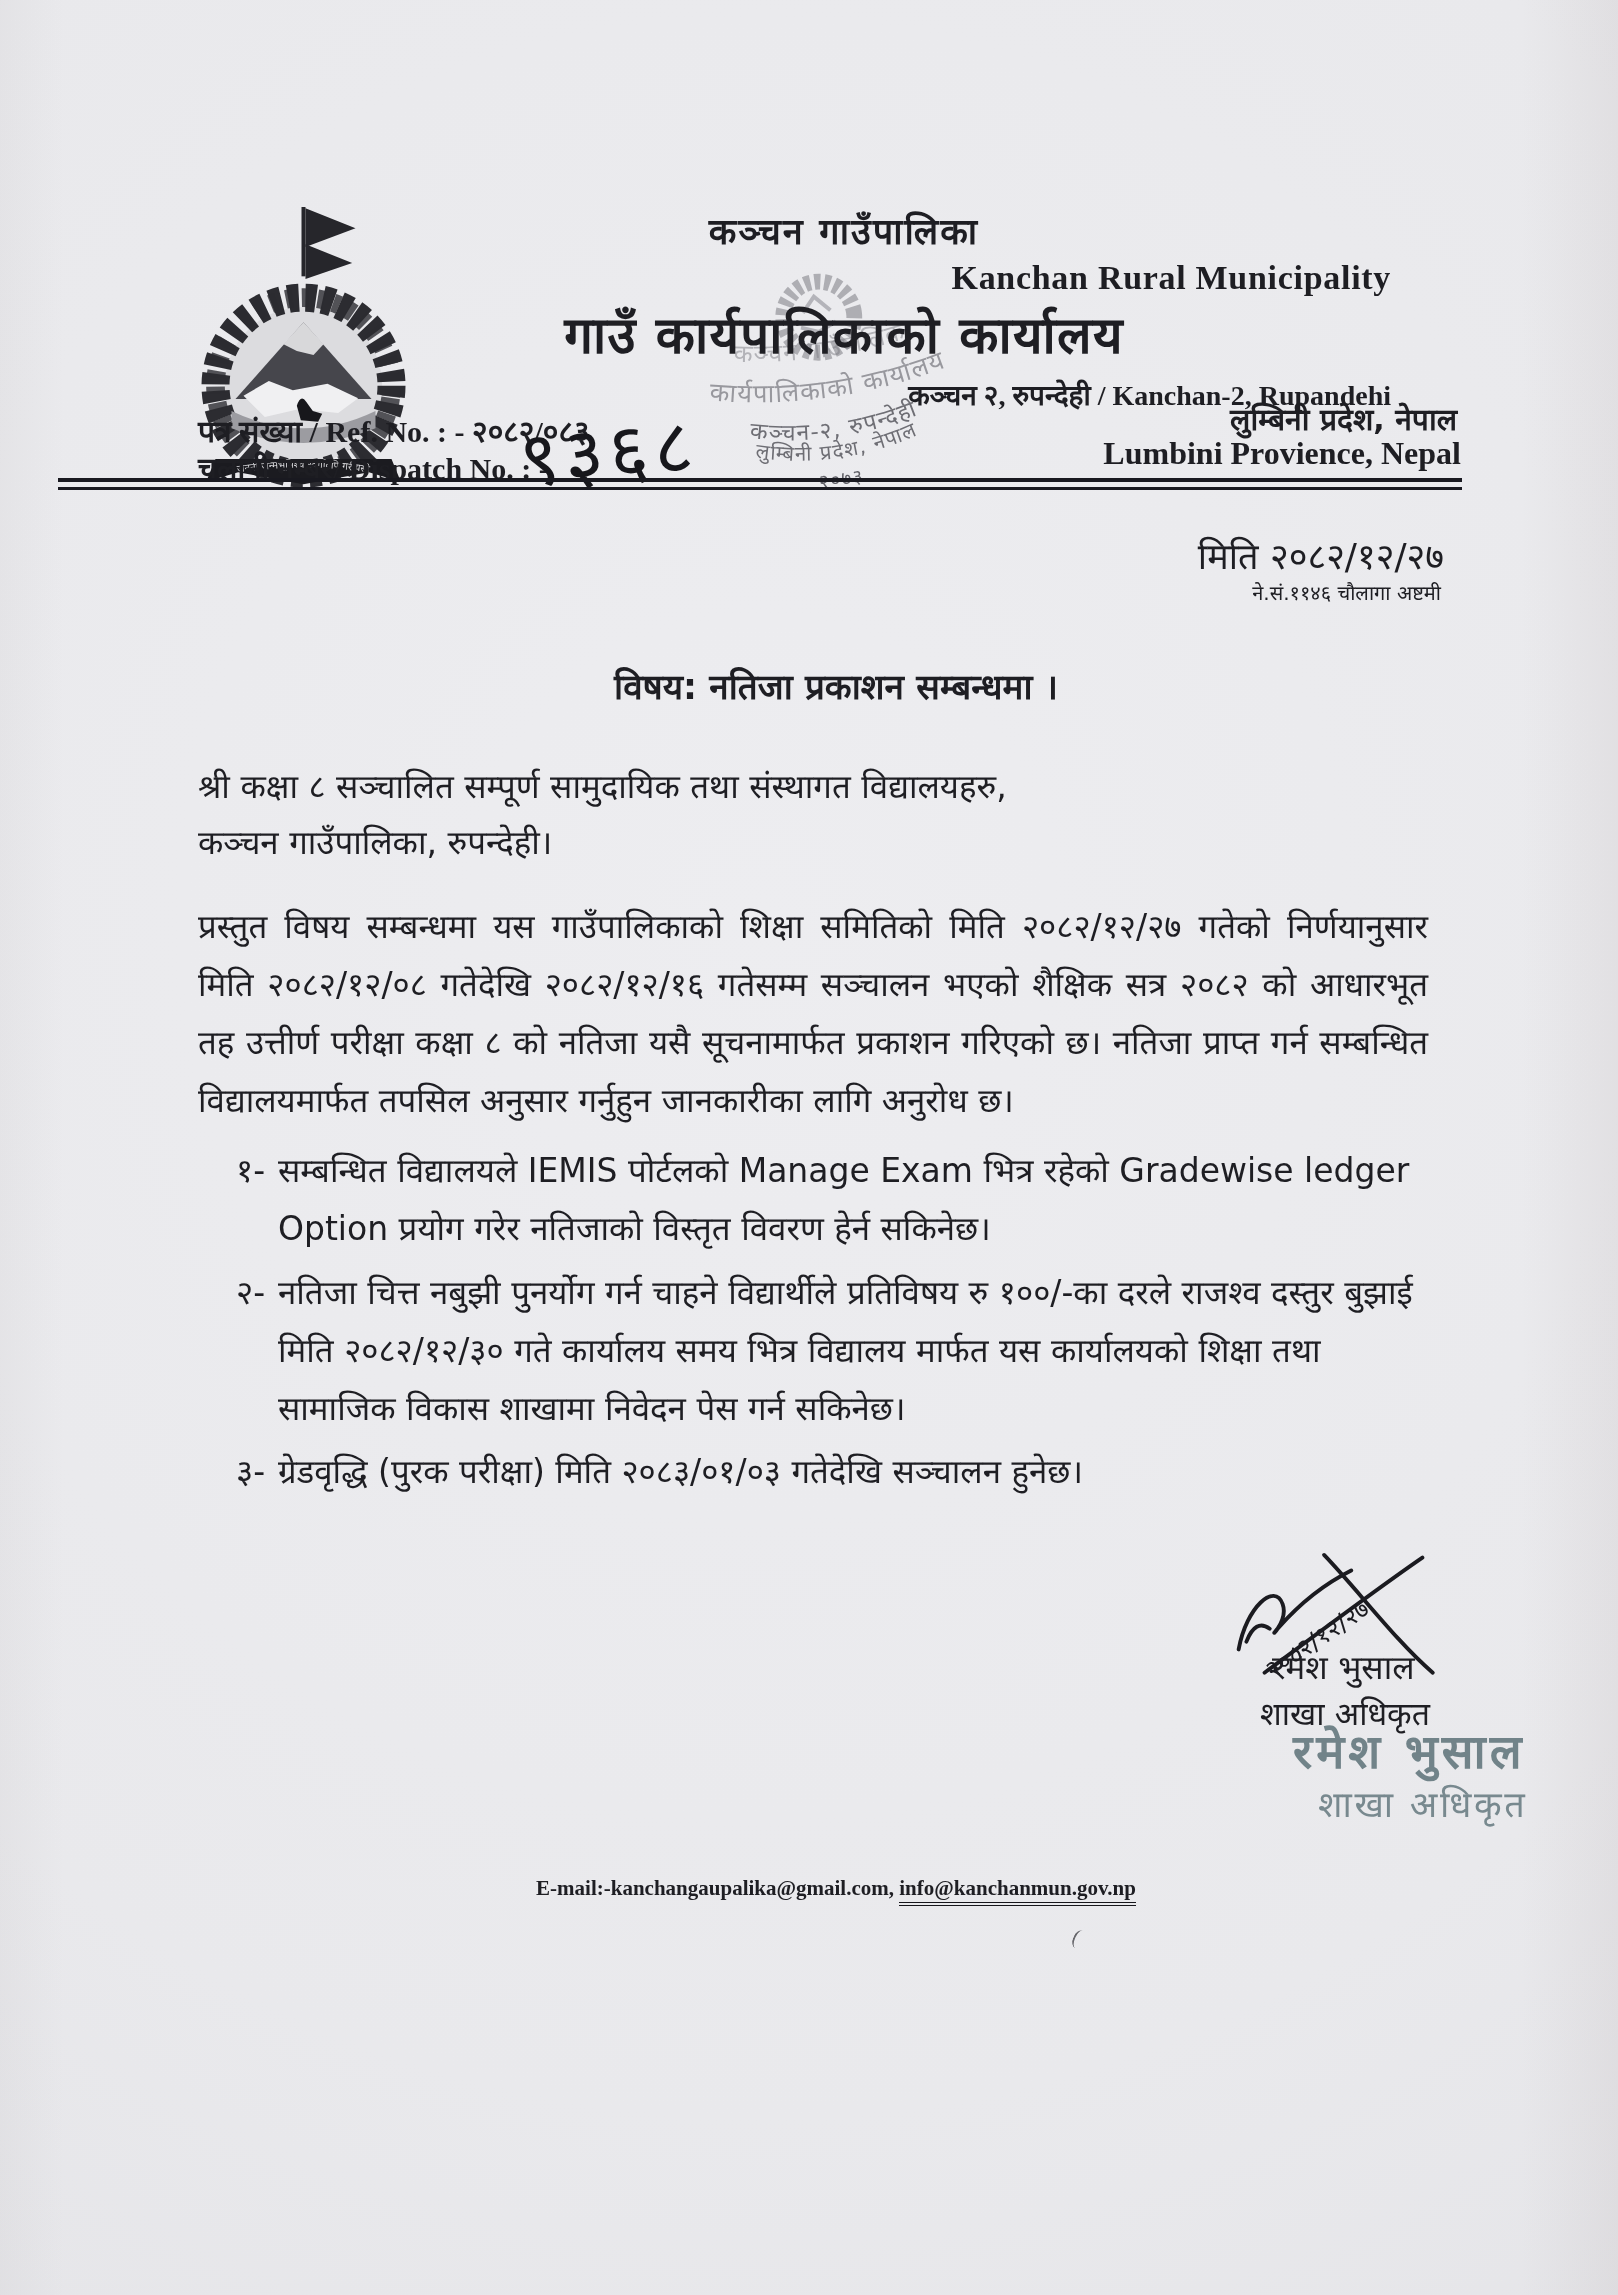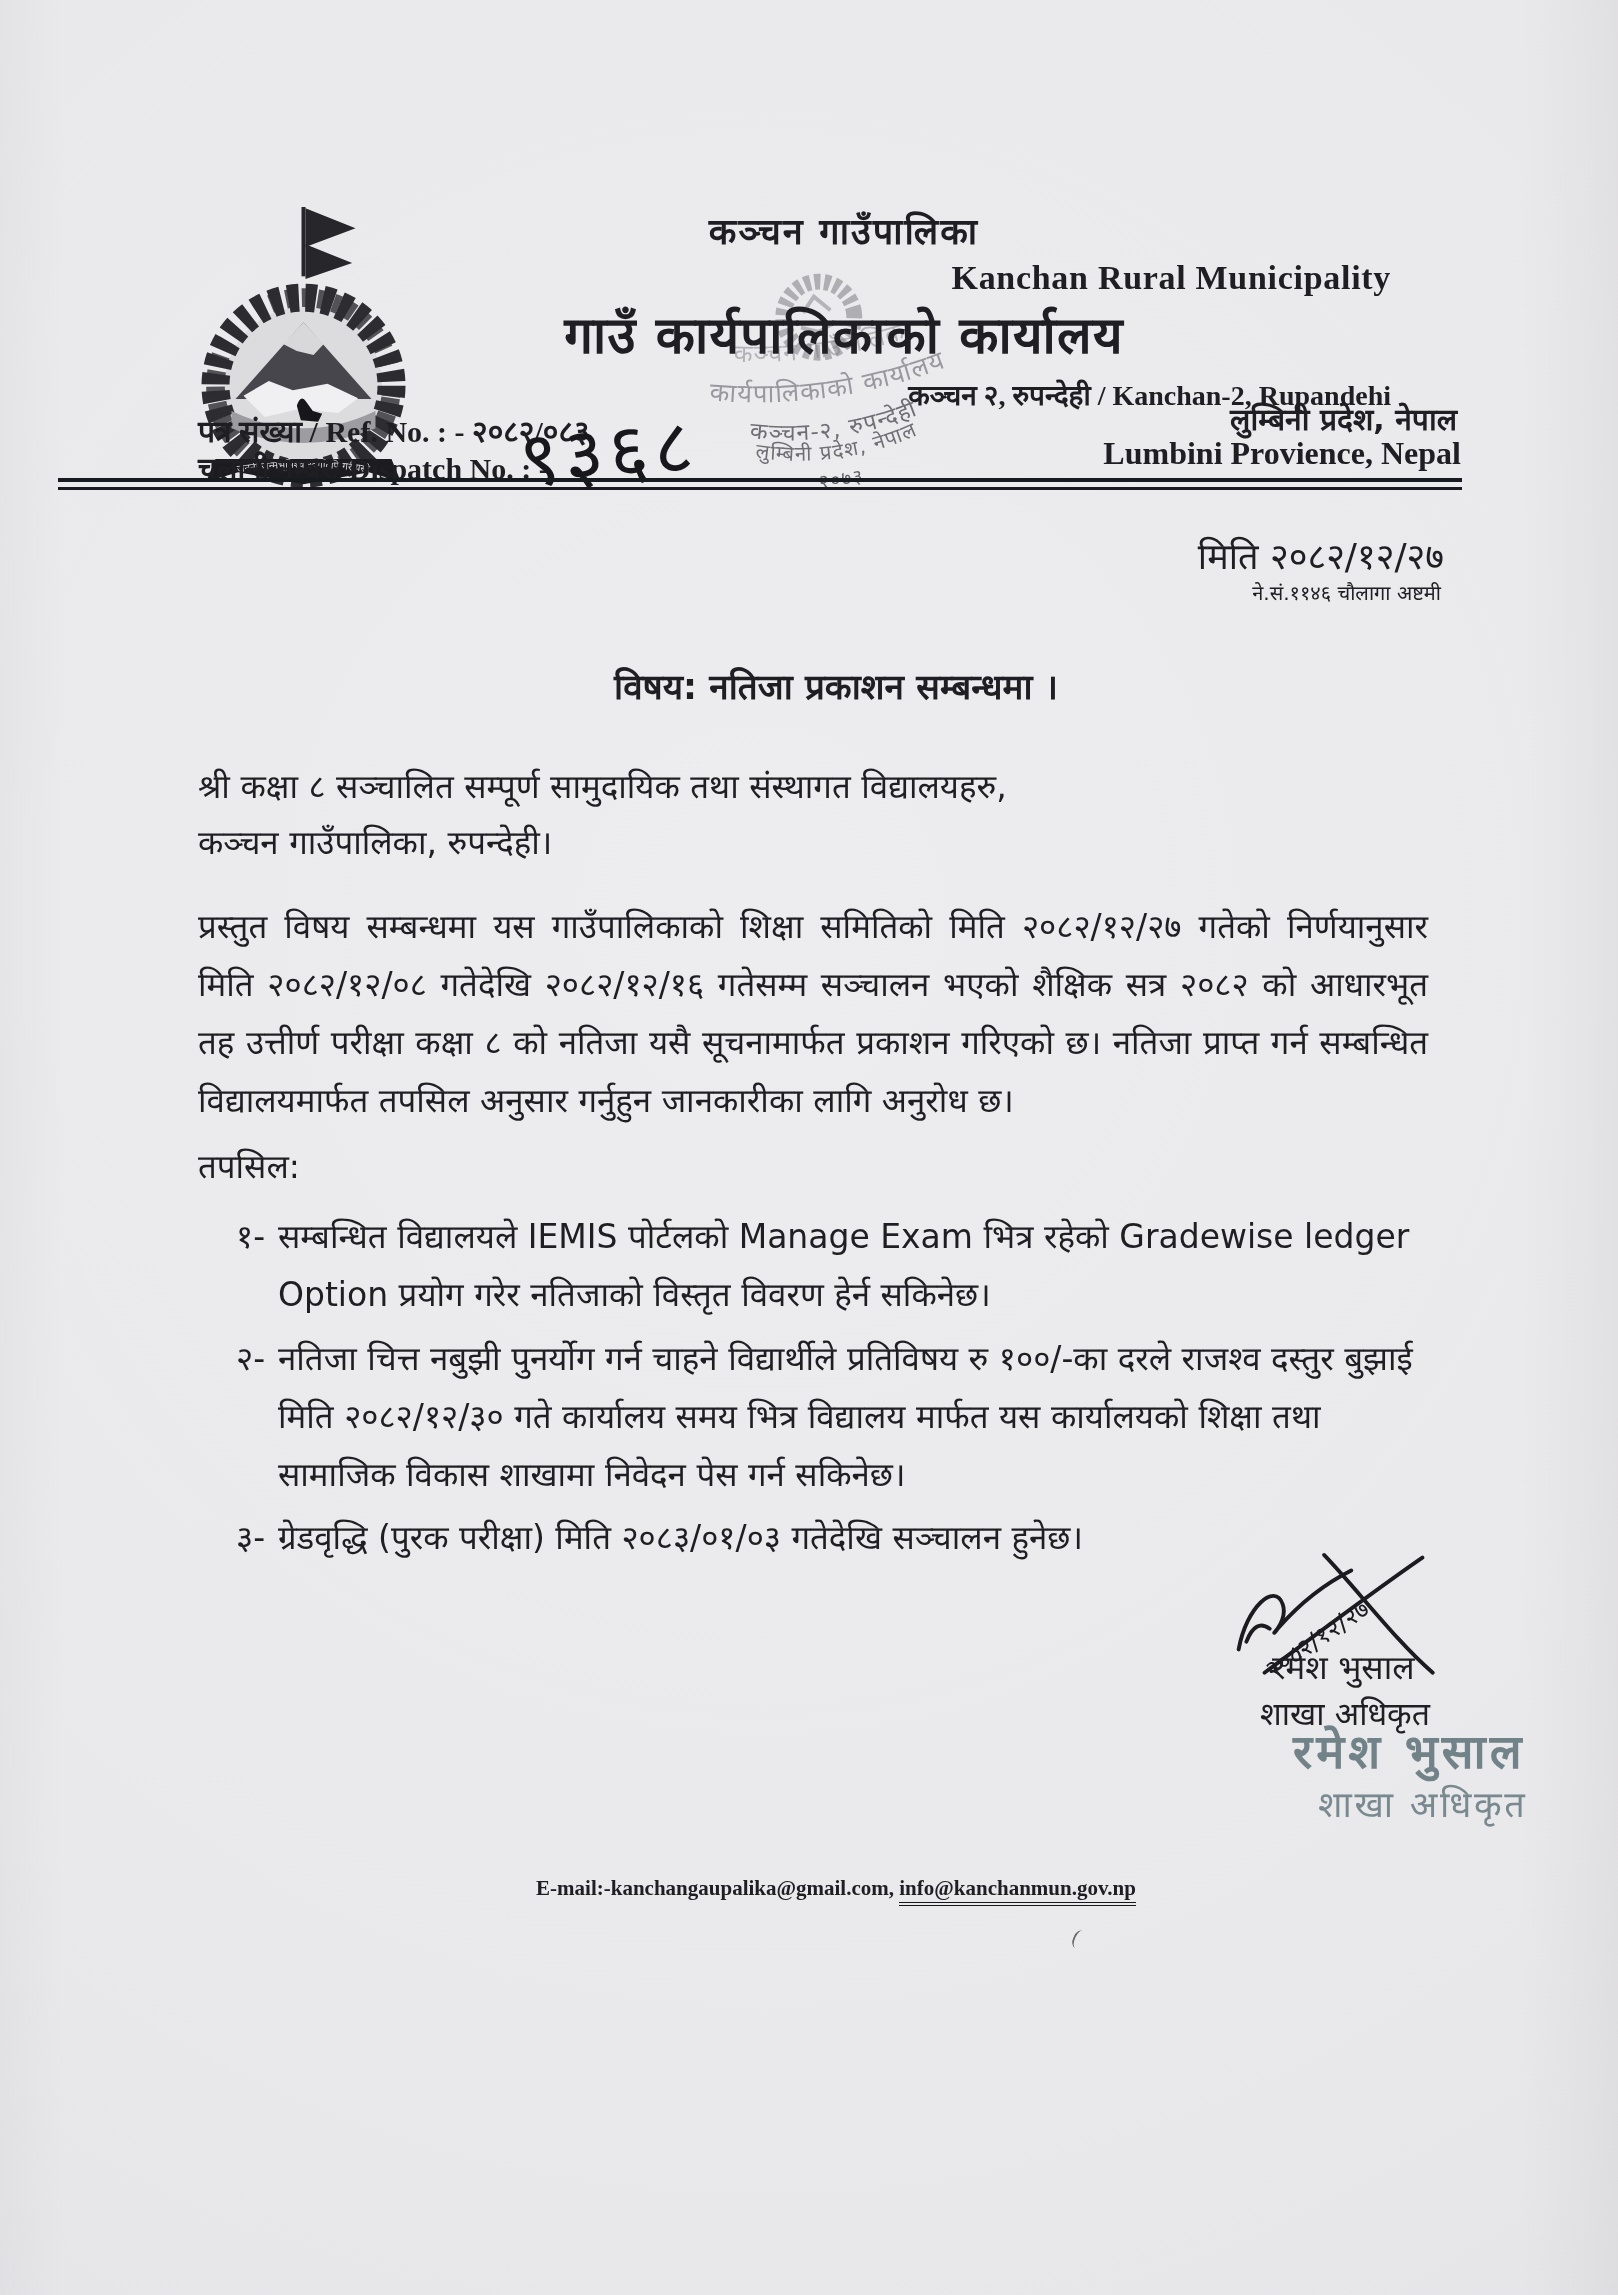--- a/index.html
+++ b/index.html
@@ -133,21 +133,20 @@
   <div class="abs date1">मिति २०८२/१२/२७</div>
   <div class="abs date2">ने.सं.११४६ चौलागा अष्टमी</div>
 
   <div class="abs subject">विषय: नतिजा प्रकाशन सम्बन्धमा ।</div>
 
   <div class="abs addr1">श्री कक्षा ८ सञ्चालित सम्पूर्ण सामुदायिक तथा संस्थागत विद्यालयहरु,</div>
   <div class="abs addr2">कञ्चन गाउँपालिका, रुपन्देही।</div>
 
   <div class="abs body-block">
     <div class="para">प्रस्तुत विषय सम्बन्धमा यस गाउँपालिकाको शिक्षा समितिको मिति २०८२/१२/२७ गतेको निर्णयानुसार मिति २०८२/१२/०८ गतेदेखि २०८२/१२/१६ गतेसम्म सञ्चालन भएको शैक्षिक सत्र २०८२ को आधारभूत तह उत्तीर्ण परीक्षा कक्षा ८ को नतिजा यसै सूचनामार्फत प्रकाशन गरिएको छ। नतिजा प्राप्त गर्न सम्बन्धित विद्यालयमार्फत तपसिल अनुसार गर्नुहुन जानकारीका लागि अनुरोध छ।</div>
-    <div class="tapsil">तपसिल:</div>
     <div class="list">
       <div class="li">
         <span class="num">१-</span>
         <span class="txt">सम्बन्धित विद्यालयले IEMIS पोर्टलको Manage Exam भित्र रहेको Gradewise ledger Option प्रयोग गरेर नतिजाको विस्तृत विवरण हेर्न सकिनेछ।</span>
       </div>
       <div class="li">
         <span class="num">२-</span>
         <span class="txt">नतिजा चित्त नबुझी पुनर्योग गर्न चाहने विद्यार्थीले प्रतिविषय रु १००/-का दरले राजश्व दस्तुर बुझाई मिति २०८२/१२/३० गते कार्यालय समय भित्र विद्यालय मार्फत यस कार्यालयको शिक्षा तथा सामाजिक विकास शाखामा निवेदन पेस गर्न सकिनेछ।</span>
       </div>
       <div class="li">

